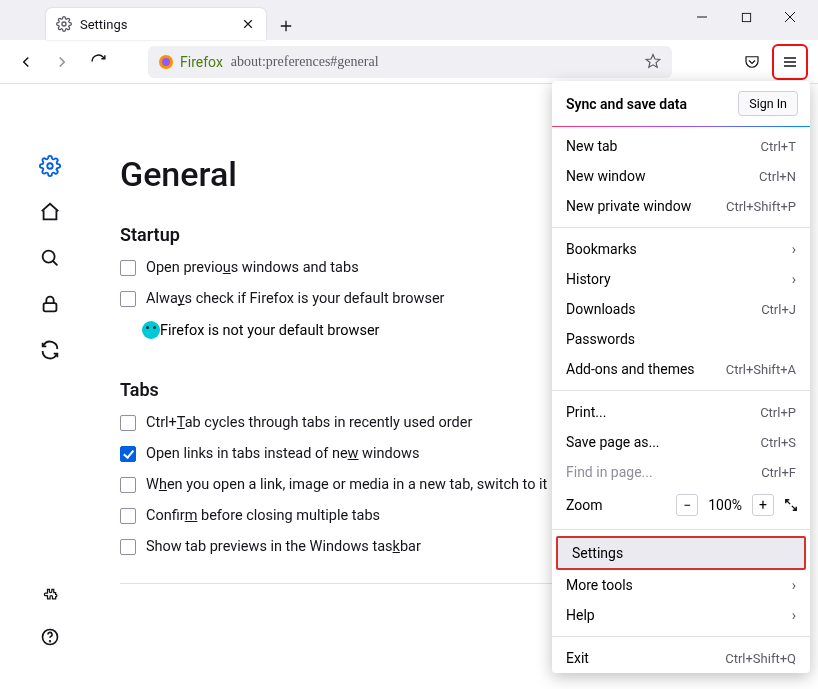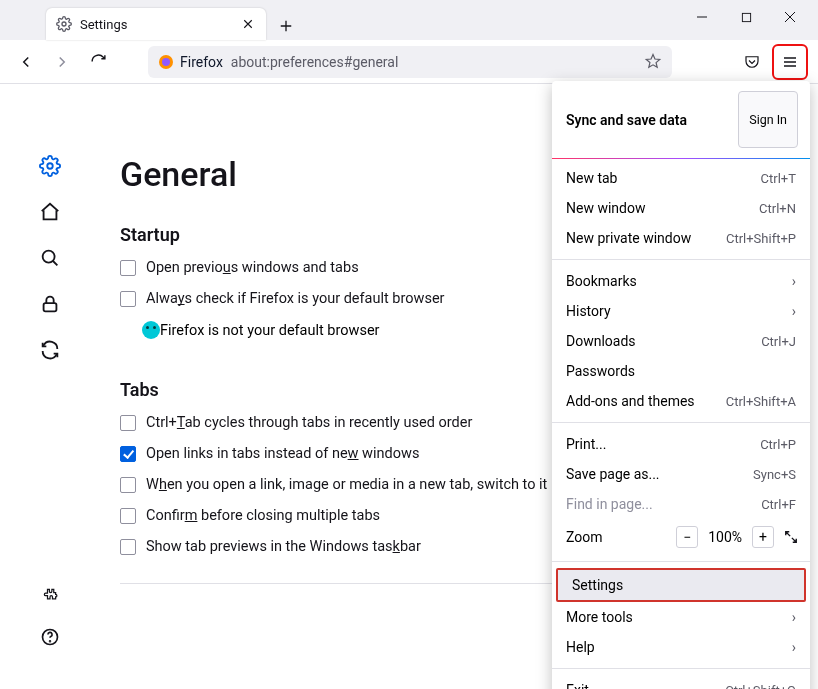--- a/index.html
+++ b/index.html
@@ -12,22 +12,22 @@
   .tab .title { flex: 1; font-size: 13px; color: #15141a; }
   .tab .close { width: 16px; height: 16px; display:flex; align-items:center; justify-content:center; }
   .newtab-btn { width: 28px; height: 28px; display:flex; align-items:center; justify-content:center; margin-left: 6px; border-radius: 4px; }
   .win-controls { position: absolute; right: 6px; top: 0; height: 40px; display: flex; }
   .win-btn { width: 44px; height: 34px; display:flex; align-items:center; justify-content:center; }
 
   
   .toolbar { height: 44px; display: flex; align-items: center; padding: 0 10px; gap: 4px; border-bottom: 1px solid #e0e0e6; }
   .tool-btn { width: 32px; height: 32px; display:flex; align-items:center; justify-content:center; border-radius: 4px; }
   .urlbar { flex: 1; height: 32px; background: #f0f0f4; border-radius: 6px; display:flex; align-items:center; padding: 0 10px; margin: 0 60px 0 30px; gap: 8px; }
-  .urlbar .identity { display:flex; align-items:center; gap:6px; font-size: 14px; color:#0f172a; }
-  .urlbar .url { font-size: 14px; color:#5b5b66; flex:1; }
+  .urlbar .identity { display:flex; align-items:center; gap:6px; font-size: 14px; color:#4d7c0f; }
+  .urlbar .url { font-size: 14px; color:#5b5b66; flex:1;font-family:Liberation Serif, serif; }
   .urlbar .star { width: 18px; height: 18px; }
   .hamburger-wrap { border: 2px solid #e11; border-radius: 6px; padding: 2px; }
   .hamburger { width: 28px; height: 28px; display:flex; align-items:center; justify-content:center; border-radius:4px; }
 
   
   .content { display:flex; height: calc(689px - 84px); }
   .sidebar { width: 100px; padding-top: 70px; display:flex; flex-direction:column; align-items:center; gap: 22px; }
   .side-icon { width: 24px; height: 24px; display:flex; align-items:center; justify-content:center; }
   .sidebar-bottom { margin-top: auto; padding-bottom: 40px; display:flex; flex-direction:column; align-items:center; gap:18px; }
 
@@ -42,21 +42,21 @@
   .sad { width:18px; height:18px; background:#00c8d7; border-radius:50%; position:relative; }
   .sad::before, .sad::after { content:""; position:absolute; background:#0b3a3f; width:3px; height:3px; border-radius:50%; top:5px; }
   .sad::before{ left:4px; } .sad::after{ right:4px; }
   .ul { text-decoration: underline; text-decoration-skip-ink: none; }
   hr.sep { border:none; border-top:1px solid #e0e0e6; margin: 28px 0 0 0; }
 
   
   .appmenu { position:absolute; right: 8px; top: 81px; width: 258px; background:#fff; box-shadow: 0 4px 16px rgba(0,0,0,0.25); border-radius: 4px; z-index: 100; font-size: 14px; }
   .appmenu .header { display:flex; align-items:center; justify-content:space-between; padding: 10px 12px 10px 14px; }
   .appmenu .header b { font-weight:600; font-size: 14px; }
-  .signin-btn { border:1px solid #cfcfd8; border-radius:4px; padding: 20px 10px; font-size:12.5px; background:#f9f9fb; }
+  .signin-btn { border:1px solid #cfcfd8; border-radius:4px; padding: 4px 10px; font-size:12.5px; background:#f9f9fb; }
   .appmenu .gradline { height:1px; background: linear-gradient(90deg,#ff3366,#a64dff,#0090ed); margin: 0 0 4px 0; }
   .menusep { height:1px; background:#e0e0e6; margin: 6px 0; }
   .menuitem { display:flex; align-items:center; justify-content:space-between; padding: 7px 14px; cursor:default;text-align:right; }
   .menuitem.disabled { color:#8f8f9d; }
   .menuitem .shortcut { color:#5b5b66; font-size: 13px; }
   .menuitem.highlighted { background:#eaeaf0; margin: 0 4px; border: 2px solid #d0342c; border-radius:2px; }
   .menuitem .chev { color:#5b5b66; }
   .zoomrow { display:flex; align-items:center; padding: 7px 12px 7px 14px; gap: 10px; }
   .zoomrow .label { flex:1; }
   .zoombtn { width:22px; height:22px; border:1px solid #cfcfd8; border-radius:3px; display:flex; align-items:center; justify-content:center; font-size:14px; }
@@ -287,21 +287,21 @@
       <span>Add-ons and themes</span>
       <span class="shortcut">Ctrl+Shift+A</span>
     </div>
   <div class="menusep"></div>
   <div class="menuitem">
       <span>Print...</span>
       <span class="shortcut">Ctrl+P</span>
     </div>
   <div class="menuitem">
       <span>Save page as...</span>
-      <span class="shortcut">Sync+S</span>
+      <span class="shortcut">Ctrl+S</span>
     </div>
   <div class="menuitem disabled">
       <span>Find in page...</span>
       <span class="shortcut">Ctrl+F</span>
     </div>
   <div class="zoomrow">
     <span class="label">Zoom</span>
     <span class="zoombtn">−</span>
     <span>100%</span>
     <span class="zoombtn">+</span>

